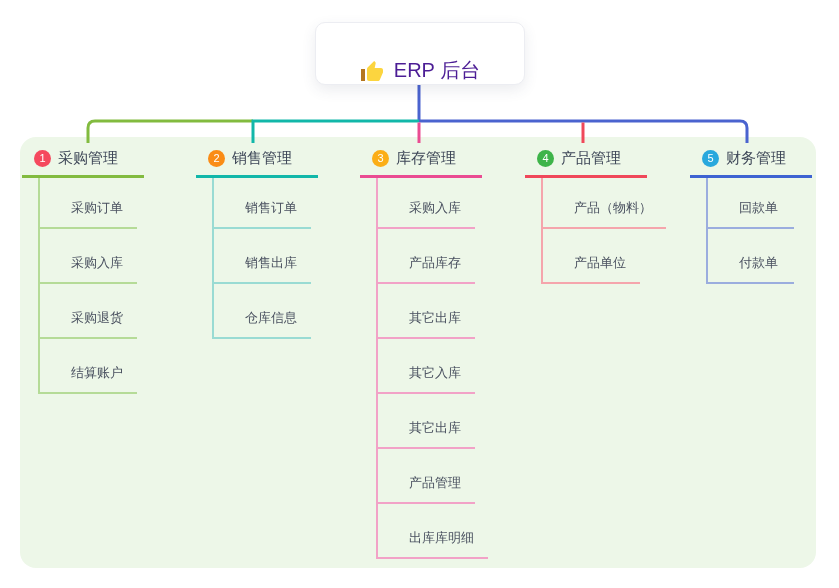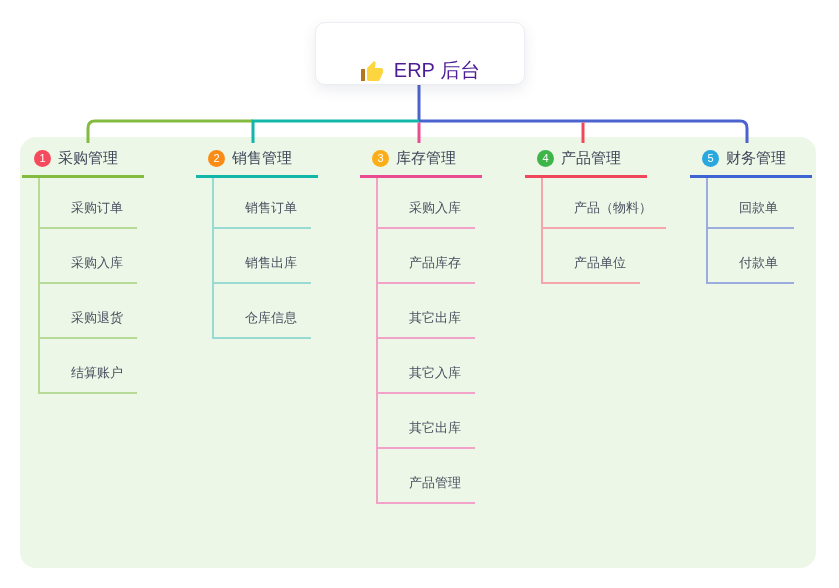--- a/index.html
+++ b/index.html
@@ -87,20 +87,21 @@
       <span class="badge">3</span>
       <span>库存管理</span>
     </div>
     <div class="children">
       <div class="child first">采购入库</div>
       <div class="child">产品库存</div>
       <div class="child">其它出库</div>
       <div class="child">其它入库</div>
       <div class="child">其它出库</div>
       <div class="child">产品管理</div>
+      <div class="child">出库库明细</div>
     </div>
   </div>
 
   <div class="branch" style="left: 525px; --line: #f0485a; --light: #f5a5ac; --badge: #3eb449;">
     <div class="branch-title">
       <span class="badge">4</span>
       <span>产品管理</span>
     </div>
     <div class="children">
       <div class="child first">产品（物料）</div>

